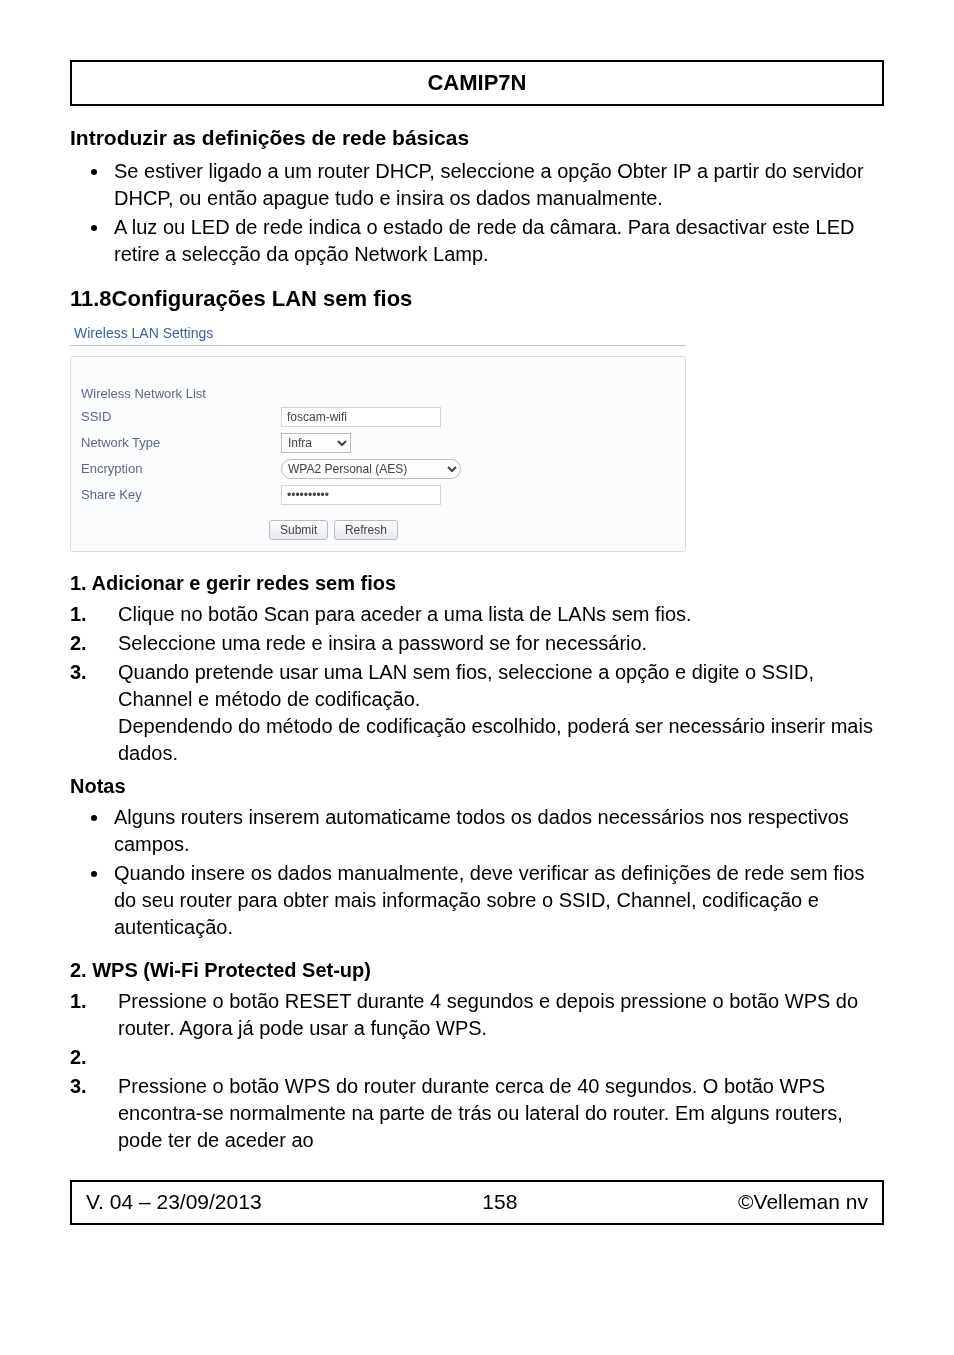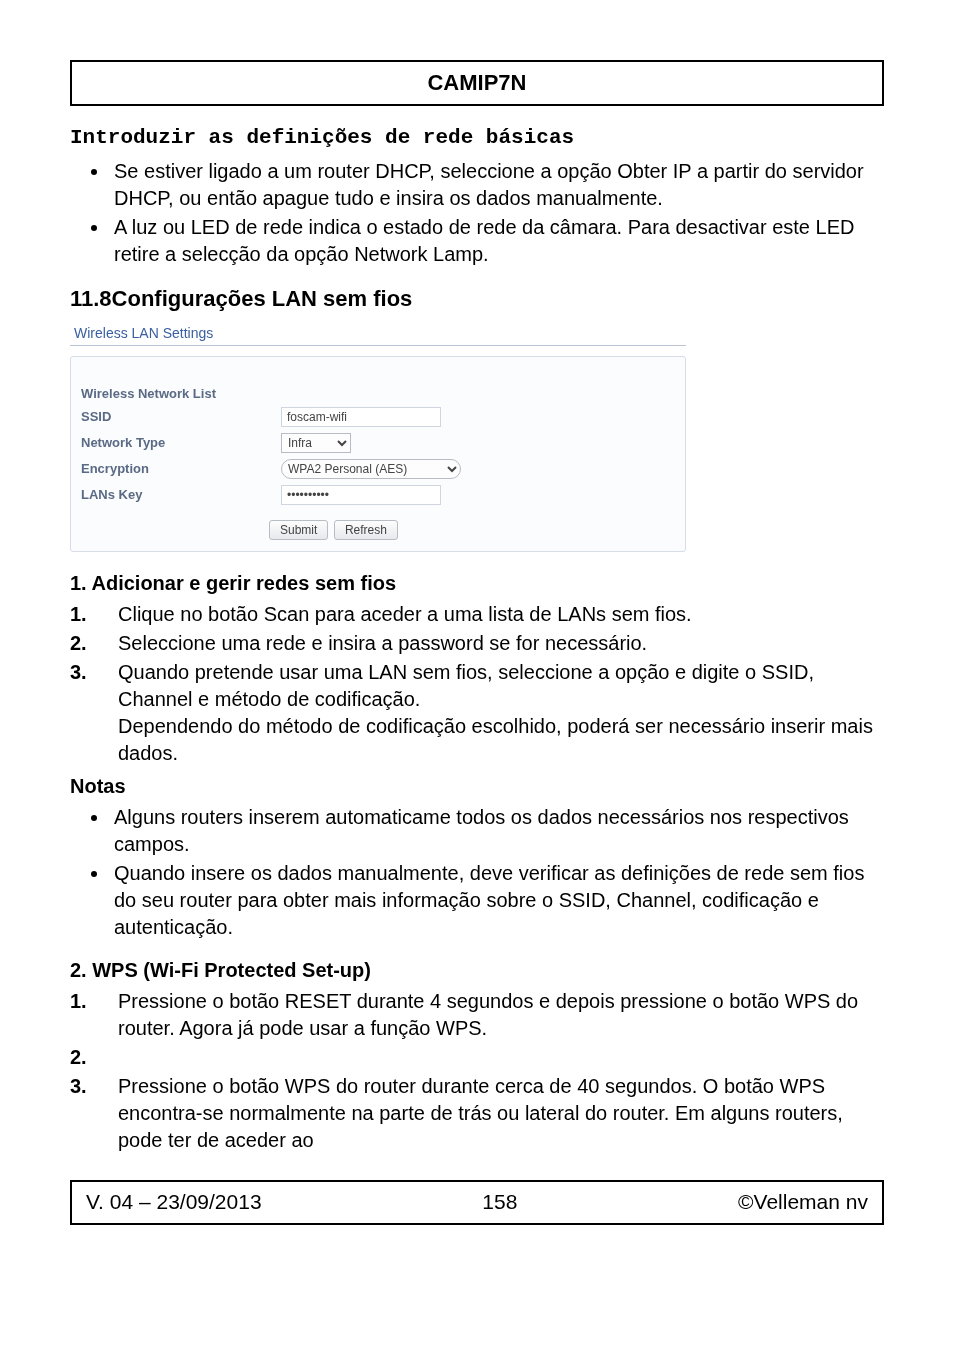--- a/index.html
+++ b/index.html
@@ -17,21 +17,20 @@
     text-align: center;
     font-weight: bold;
     padding: 6px 0;
     margin-bottom: 18px;
     font-size: 22px;
   }
   h3.sub {
     font-weight: bold;
     font-size: 21px;
     margin-bottom: 6px;
-    font-family: Liberation Mono, monospace;
   }
   ul.bul { list-style: disc; padding-left: 40px; margin-bottom: 16px; }
   ul.bul li { padding-left: 4px; margin-bottom: 2px; }
   .sec-num-row { display: flex; gap: 0; margin: 10px 0 10px 0; }
   .sec-num { font-weight: bold; font-size: 22px; }
   .sec-title { font-weight: bold; font-size: 22px; }
   .screenshot {
     width: 616px;
     margin: 8px 0 18px 0;
     position: relative;
@@ -49,21 +48,21 @@
     margin-bottom: 10px;
   }
   .ss-body {
     border: 1px solid #d7dde6;
     border-radius: 3px;
     background: #fbfcfd;
     padding: 6px 12px 10px 10px;
     position: relative;
   }
   .ss-row { display: flex; align-items: center; min-height: 26px; font-family: Arial, sans-serif; color: #5a6a85; font-size: 13px; }
-  .ss-label { width: 200px; flex-shrink: 0; font-weight: bold; }
+  .ss-label { width: 200px; flex-shrink: 0; }
   .ss-list-area {
     width: 240px;
     height: 64px;
     border: 1px solid #cfd6e0;
     background: #fff;
     margin-bottom: 4px;
   }
   .ss-btn-sm {
     font-family: Arial, sans-serif;
     font-size: 12px;
@@ -143,21 +142,21 @@
     </div>
 
     <div class="ss-row">
       <div class="ss-label">Encryption</div>
       <select class="ss-sel" style="width:180px;border-radius:10px;">
         <option selected="">WPA2 Personal (AES)</option>
       </select>
     </div>
 
     <div class="ss-row">
-      <div class="ss-label">LANs Key</div>
+      <div class="ss-label">Share Key</div>
       <input class="ss-input" style="width: 160px;" value="••••••••••">
     </div>
 
     <div class="ss-buttons">
       <button class="ss-btn-sm">Submit</button>
       <button class="ss-btn-sm">Refresh</button>
     </div>
   </div>
 </div>
 

